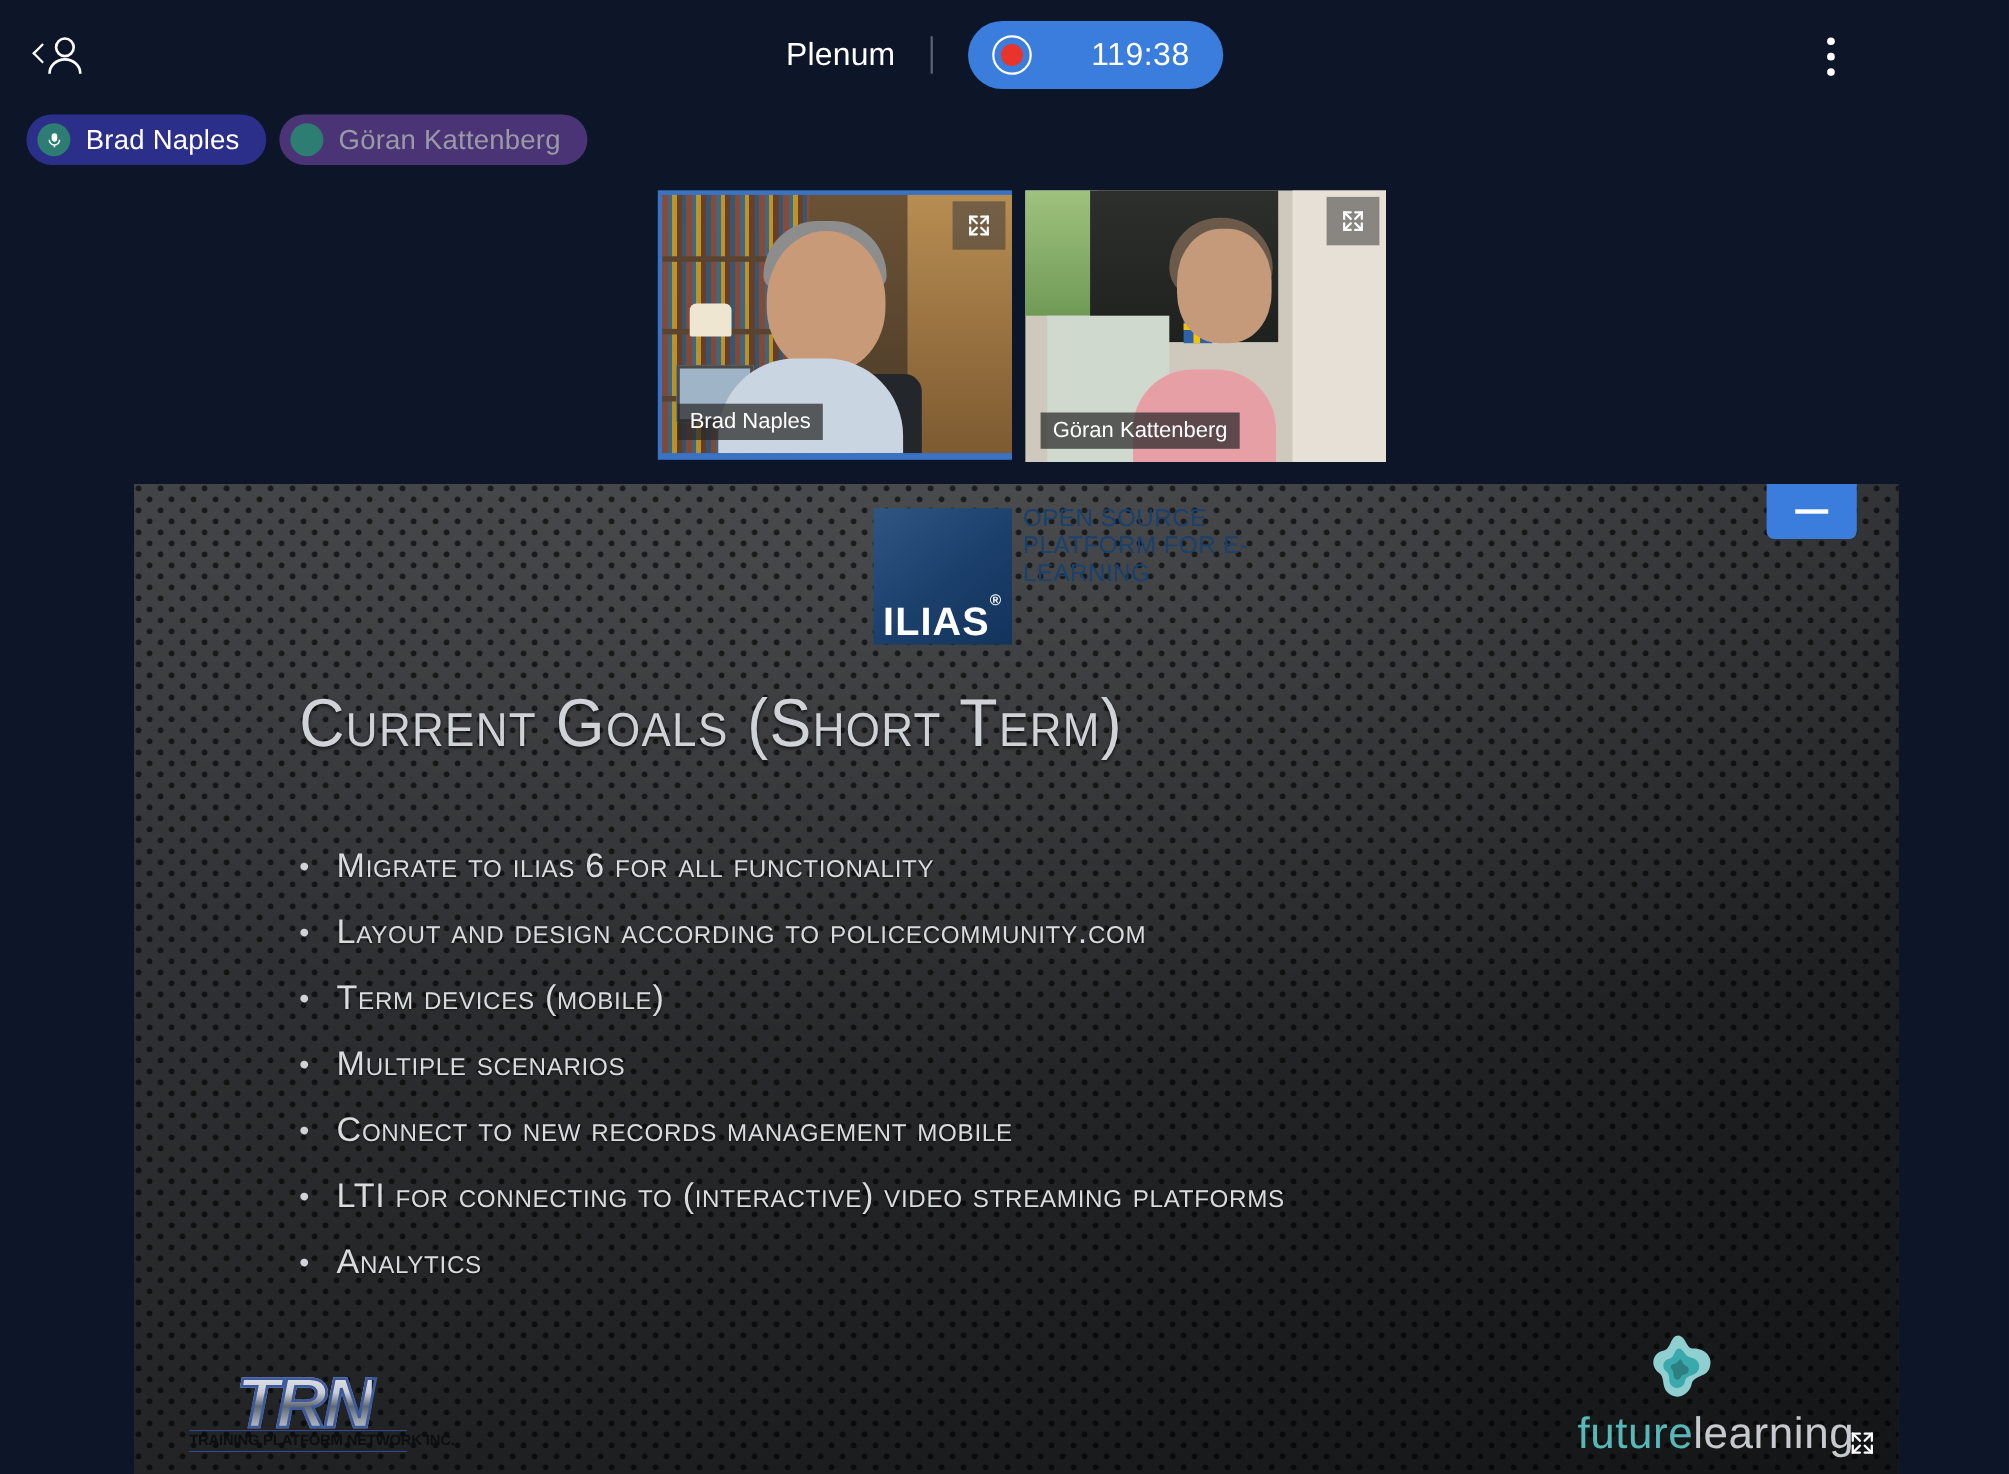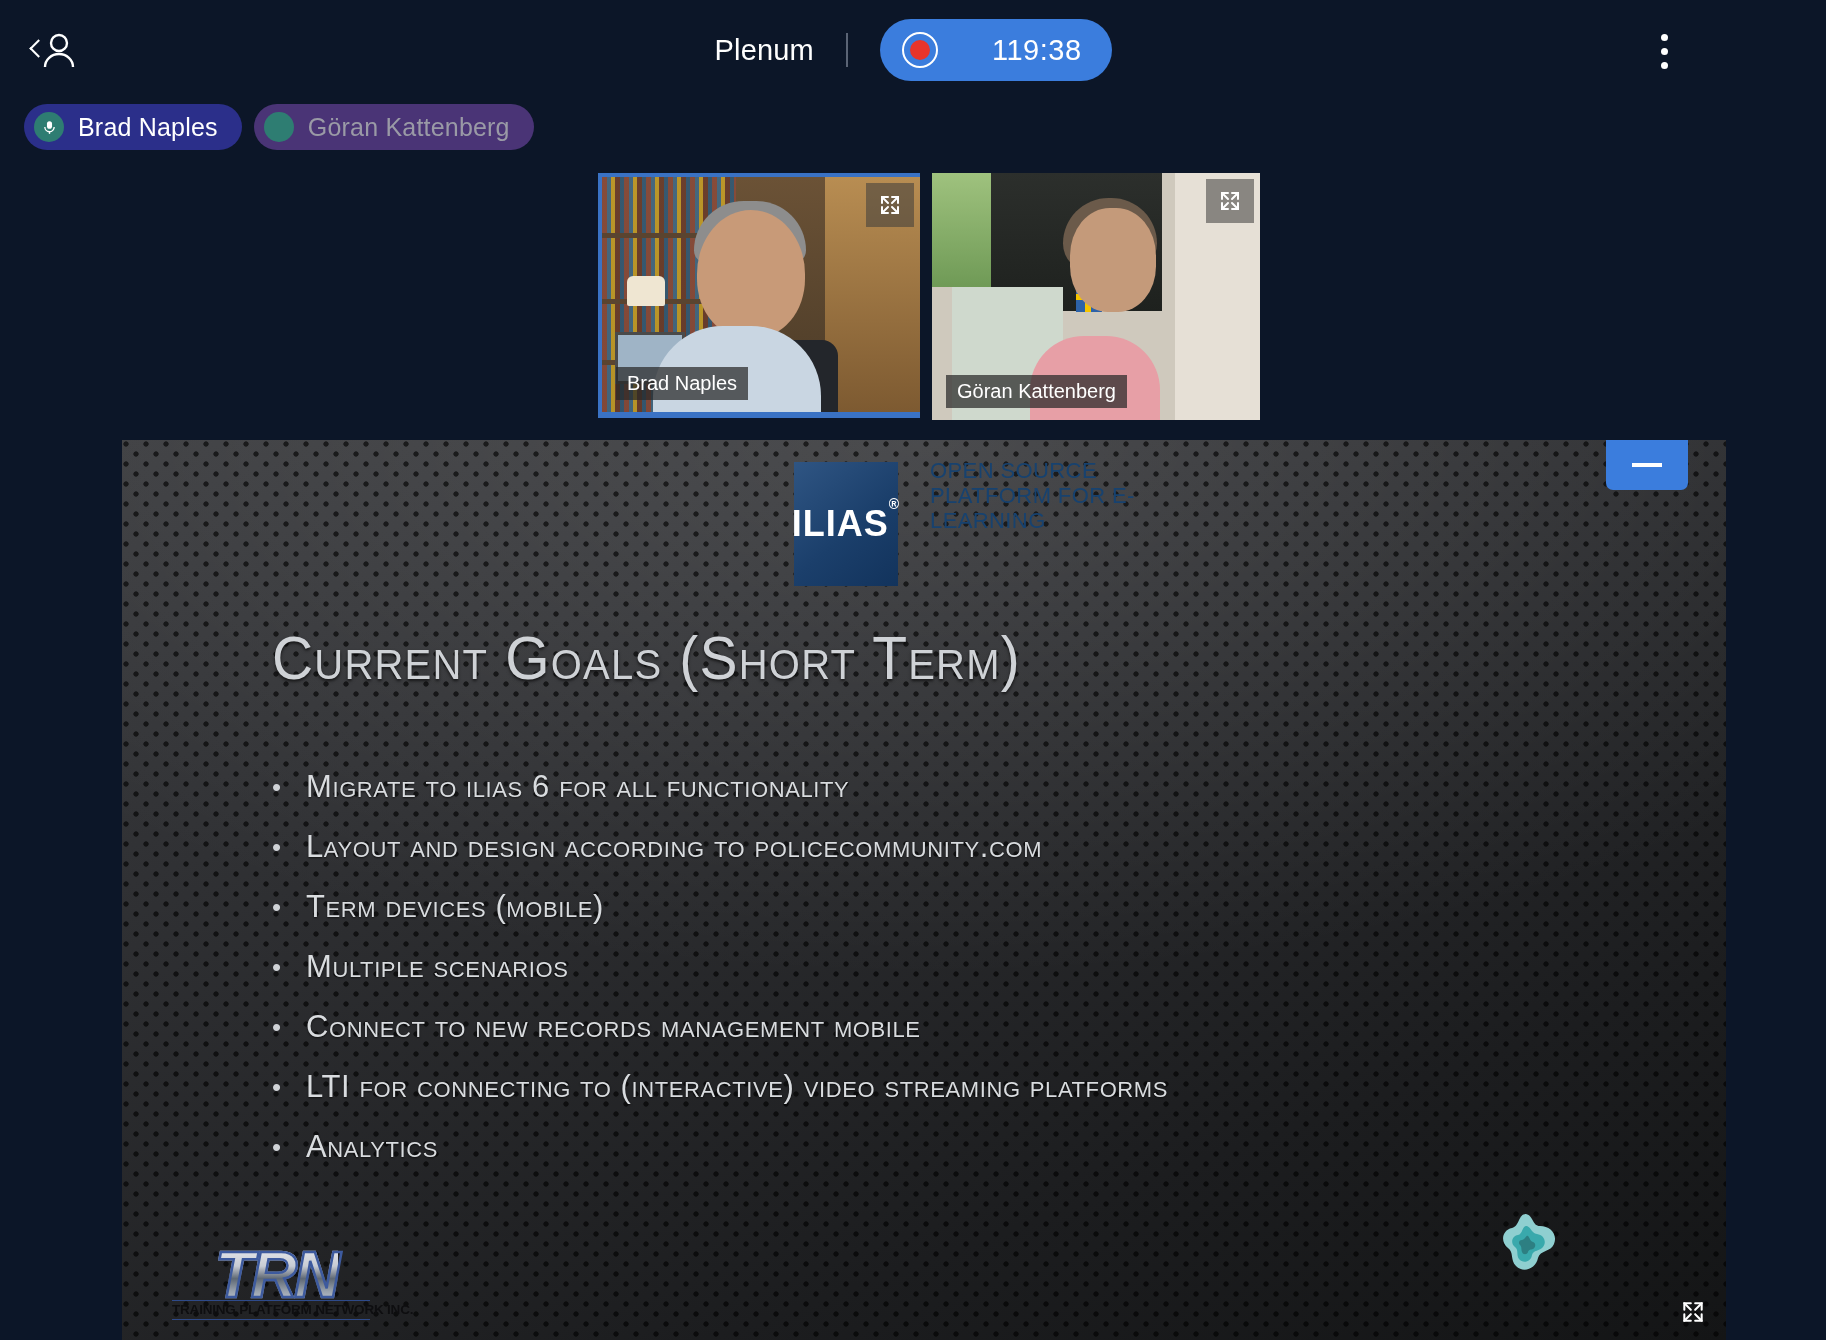--- a/index.html
+++ b/index.html
@@ -228,23 +228,23 @@
   .minimize-btn i {
     display:block; width: 30px; height: 4px; background:#ffffff;
   }
 
   .ilias-head {
     position:absolute; left: 50%; transform: translateX(-50%);
     top: 14px; width: 480px; height: 136px;
   }
   .ilias-mark {
     position:absolute; left: 110px; top: 8px;
-    width: 104px; height: 124px;
+    width: 126px; height: 124px;
     background: linear-gradient(140deg,#2f5583 0%, #1b3f6b 55%, #12335c 100%);
-    display:flex; align-items:center; justify-content:center;
+    display:flex; align-items:flex-end; justify-content:center;
     padding-bottom: 0;
   }
   .ilias-word {
     color:#ffffff; font-size: 36px; font-weight: bold;
     letter-spacing: 1px; position: relative;
   }
   .ilias-word sup { font-size: 14px; position:relative; top:-14px; }
   .ilias-tag {
     position:absolute; left: 246px; top: 4px; width: 240px;
     color:#17426f; font-size: 22px; line-height: 25px;
@@ -480,20 +480,23 @@
   </div>
 
   <div class="fl-logo">
     <div class="fl-blob">
       <svg viewBox="0 0 68 62" width="68" height="62">
         <path d="M30 2 C38 4 36 14 44 14 C54 14 62 22 58 32 C55 40 44 38 42 46 C40 56 28 62 20 54 C14 48 18 40 12 36 C4 30 6 18 16 16 C24 14 22 2 30 2Z" fill="#8fcfd0"></path>
         <path d="M31 14 C36 16 35 21 41 22 C48 23 51 30 47 35 C44 39 37 38 36 43 C35 50 27 52 23 47 C20 43 23 38 19 35 C14 31 16 24 22 23 C27 22 26 13 31 14Z" fill="#39a9ac"></path>
         <path d="M32 24 C34 26 34 29 37 30 C40 31 40 35 37 37 C35 38 33 37 32 40 C31 43 27 43 26 40 C25 37 26 35 24 33 C22 31 23 28 26 28 C29 28 30 23 32 24Z" fill="#2d7f82"></path>
       </svg>
     </div>
+    <div class="fl-word">
+      <span class="a">future</span><span class="b">learning</span>
+    </div>
   </div>
 
   <div class="slide-fullscreen">
     <svg viewBox="0 0 24 24" width="26" height="26" fill="none" stroke="#ffffff" stroke-width="1.9" stroke-linecap="round">
       <path d="M4 10V4h6M20 14v6h-6M14 4h6v6M10 20H4v-6"></path>
       <path d="M4 4l6 6M20 20l-6-6M20 4l-6 6M4 20l6-6"></path>
     </svg>
   </div>
 </div>
 

